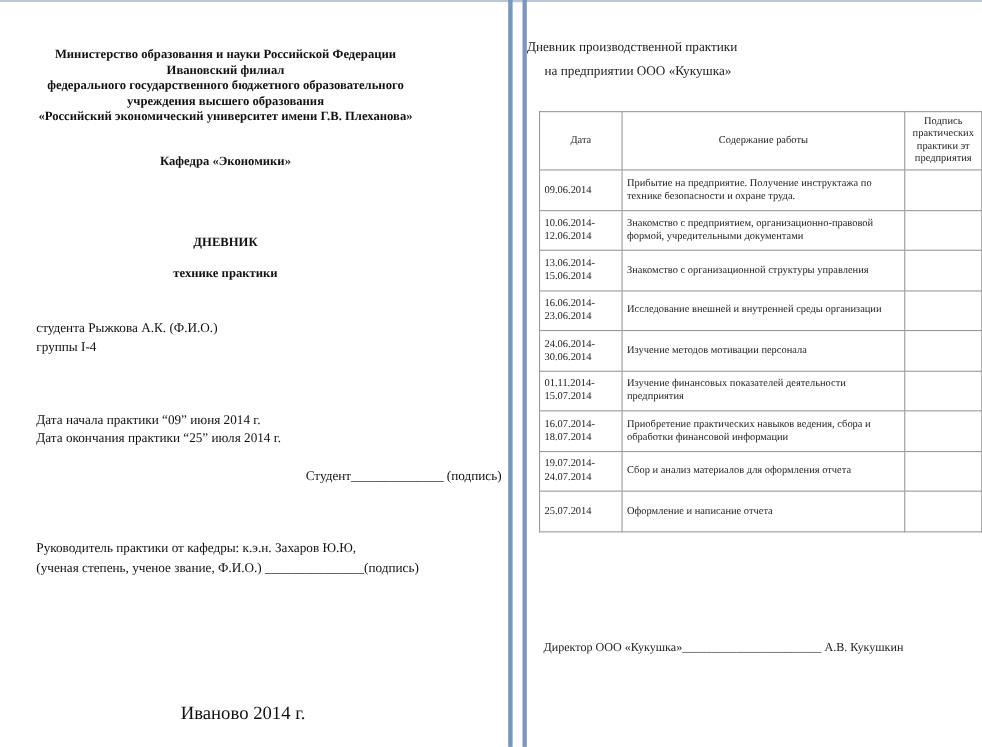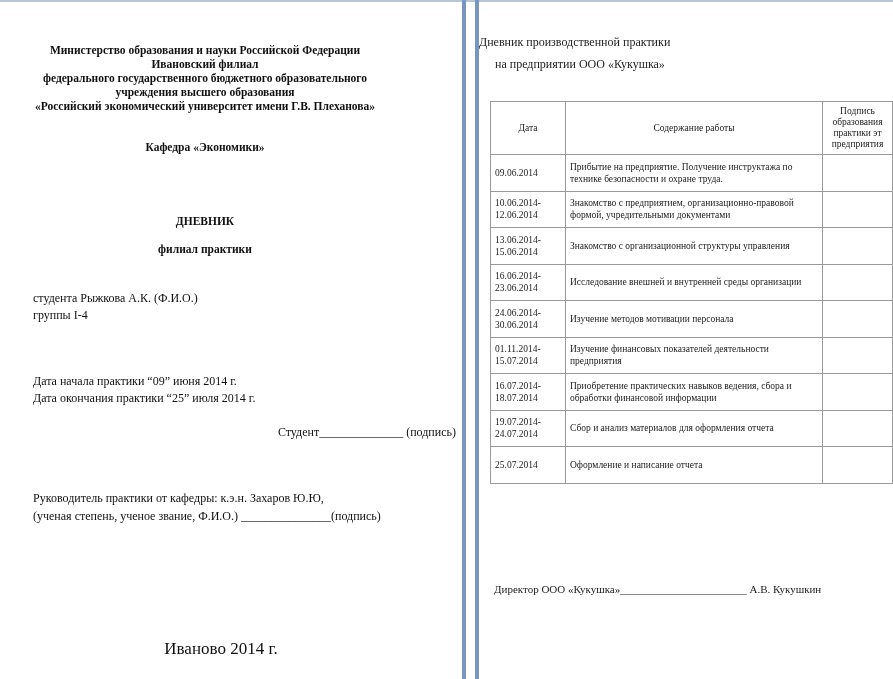--- a/index.html
+++ b/index.html
@@ -58,21 +58,21 @@
     <div class="header-line">Министерство образования и науки Российской Федерации</div>
     <div class="header-line">Ивановский филиал</div>
     <div class="header-line">федерального государственного бюджетного образовательного</div>
     <div class="header-line">учреждения высшего образования</div>
     <div class="header-line">«Российский экономический университет имени Г.В. Плеханова»</div>
   </div>
 
   <div class="center-block header-line" style="top:138px;">Кафедра «Экономики»</div>
 
   <div class="center-block header-line" style="top:212px;">ДНЕВНИК</div>
-  <div class="center-block header-line" style="top:240px;">филиал практики</div>
+  <div class="center-block header-line" style="top:240px;">технике практики</div>
 
   <div class="abs body-line" style="left:33px; top:288px;">студента Рыжкова А.К. (Ф.И.О.)</div>
   <div class="abs body-line" style="left:33px; top:305px;">группы I-4</div>
 
   <div class="abs body-line" style="left:33px; top:371px;">Дата начала практики “09” июня 2014 г.</div>
   <div class="abs body-line" style="left:33px; top:388px;">Дата окончания практики “25” июля 2014 г.</div>
 
   <div class="abs body-line" style="right:6px; top:422px;">Студент______________ (подпись)</div>
 
   <div class="abs body-line" style="left:33px; top:488px;">Руководитель практики от кафедры: к.э.н. Захаров Ю.Ю,</div>
@@ -91,21 +91,21 @@
   <table class="diary">
     <colgroup>
       <col class="col-date">
         <col class="col-content">
         <col class="col-sign">
     </colgroup>
     <tbody>
         <tr class="hdr-row">
       <th>Дата</th>
       <th>Содержание работы</th>
-      <th>Подпись образования практики эт предприятия</th>
+      <th>Подпись практических практики эт предприятия</th>
     </tr>
     <tr class="row">
       <td>09.06.2014</td>
       <td>Прибытие на предприятие. Получение инструктажа по технике безопасности и охране труда.</td>
       <td></td>
     </tr>
     <tr class="row">
       <td>10.06.2014- 12.06.2014</td>
       <td>Знакомство с предприятием, организационно-правовой формой, учредительными документами</td>
       <td></td>

